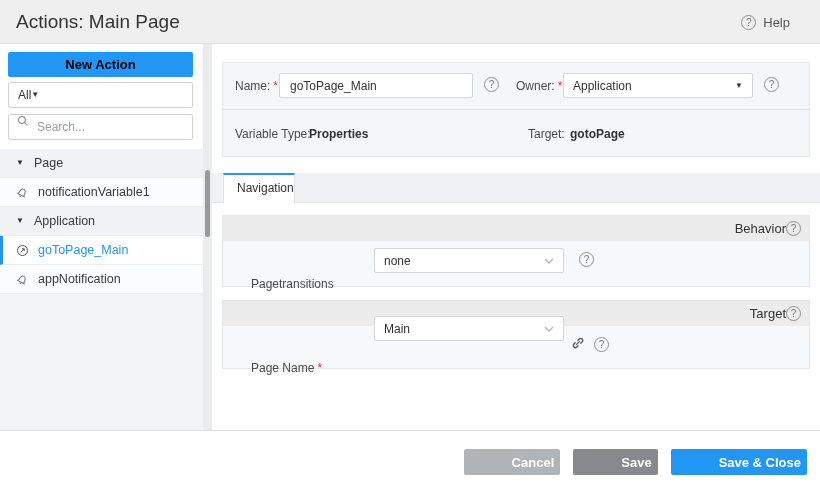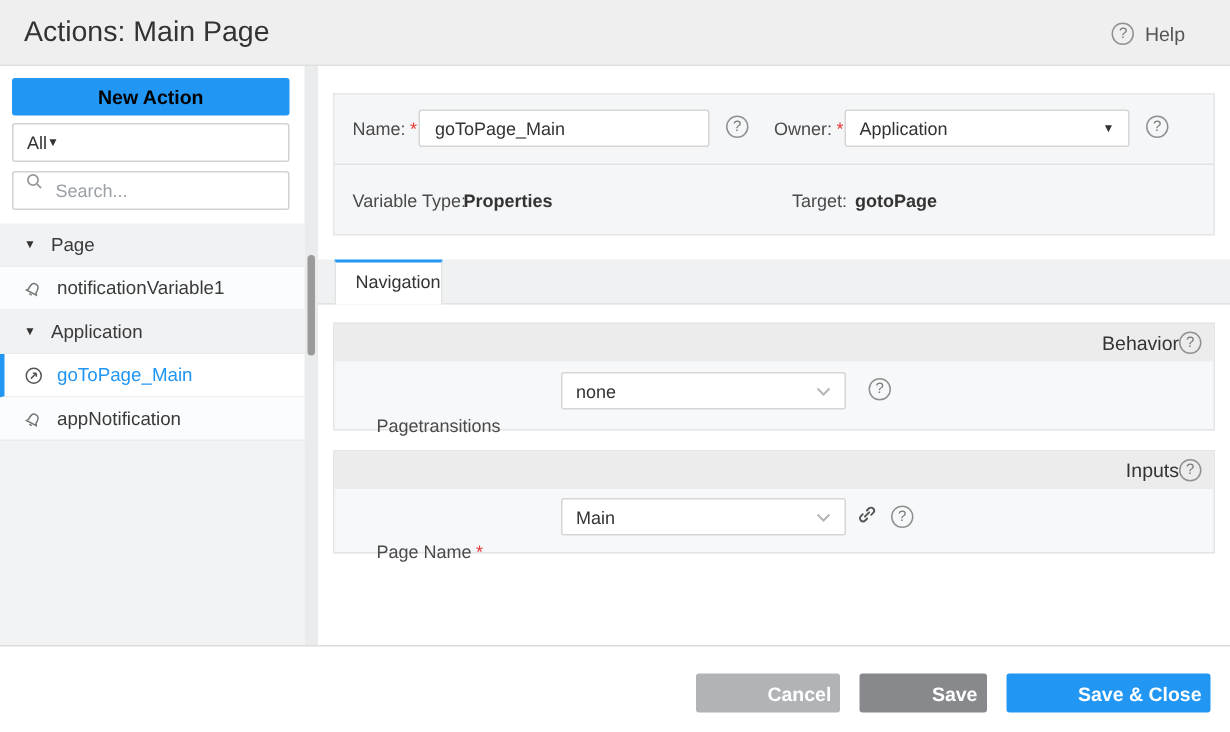--- a/index.html
+++ b/index.html
@@ -197,27 +197,27 @@
           <svg width="10" height="6" viewBox="0 0 10 6" fill="none" stroke="#b5b5b5" stroke-width="1.3">
               <path d="M1 1 L5 5 L9 1"></path>
             </svg>
         </span>
       </div>
       <span class="qicon" style="position:absolute;left:356px;top:36px;">?</span>
     </div>
 
     <div class="section inputs">
       <div class="sec-head">
-        <span>Inputs</span>
+        <span>Target</span>
         <span class="qicon">?</span>
       </div>
       <div class="sec-label" style="top:36px;">
         <span>Page Name</span><span class="req">*</span>
       </div>
-      <div class="sel sec-sel" style="top:31px;gap:26px;">
+      <div class="sel sec-sel" style="top:15px;gap:26px;">
         <span>Main</span>
         <span class="chev">
           <svg width="10" height="6" viewBox="0 0 10 6" fill="none" stroke="#b5b5b5" stroke-width="1.3">
               <path d="M1 1 L5 5 L9 1"></path>
             </svg>
         </span>
       </div>
       <span class="inline-ico" style="left:348px;top:35px;">
         <svg width="14" height="14" viewBox="0 0 13 13" fill="none" stroke="#555" stroke-width="1.2" stroke-linecap="round">
           <path d="M5.2 7.8 L7.8 5.2"></path>

